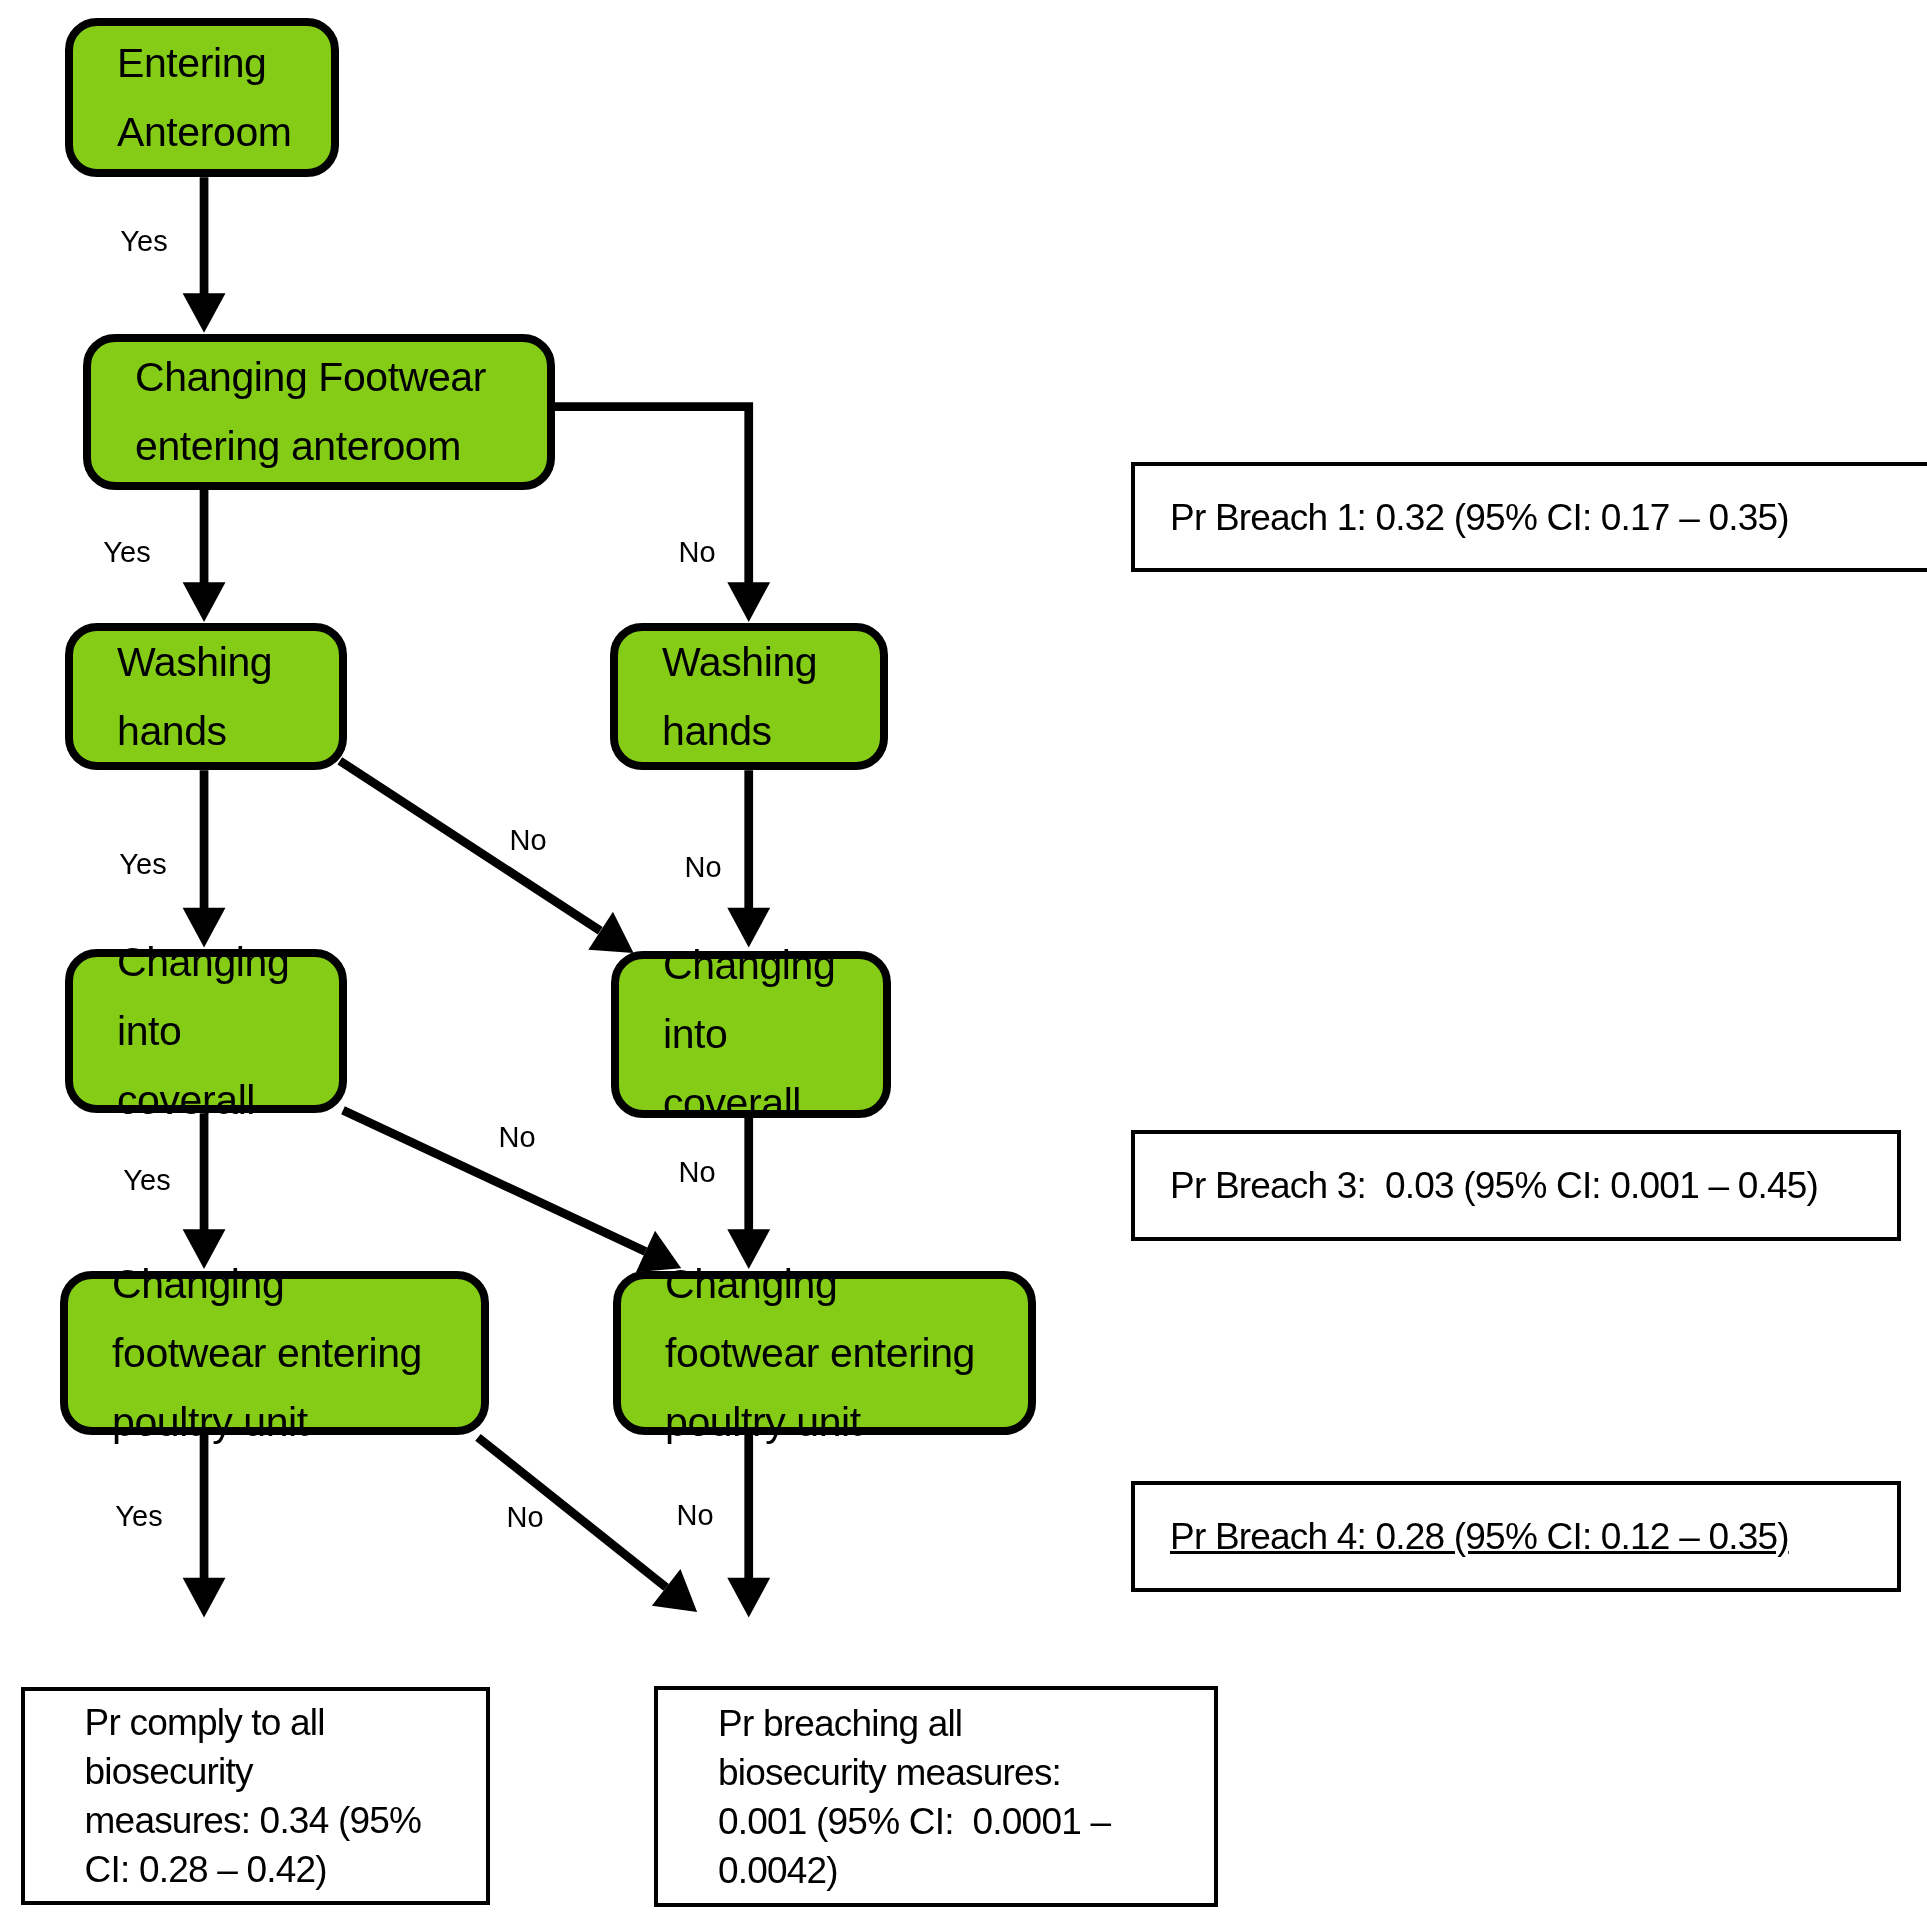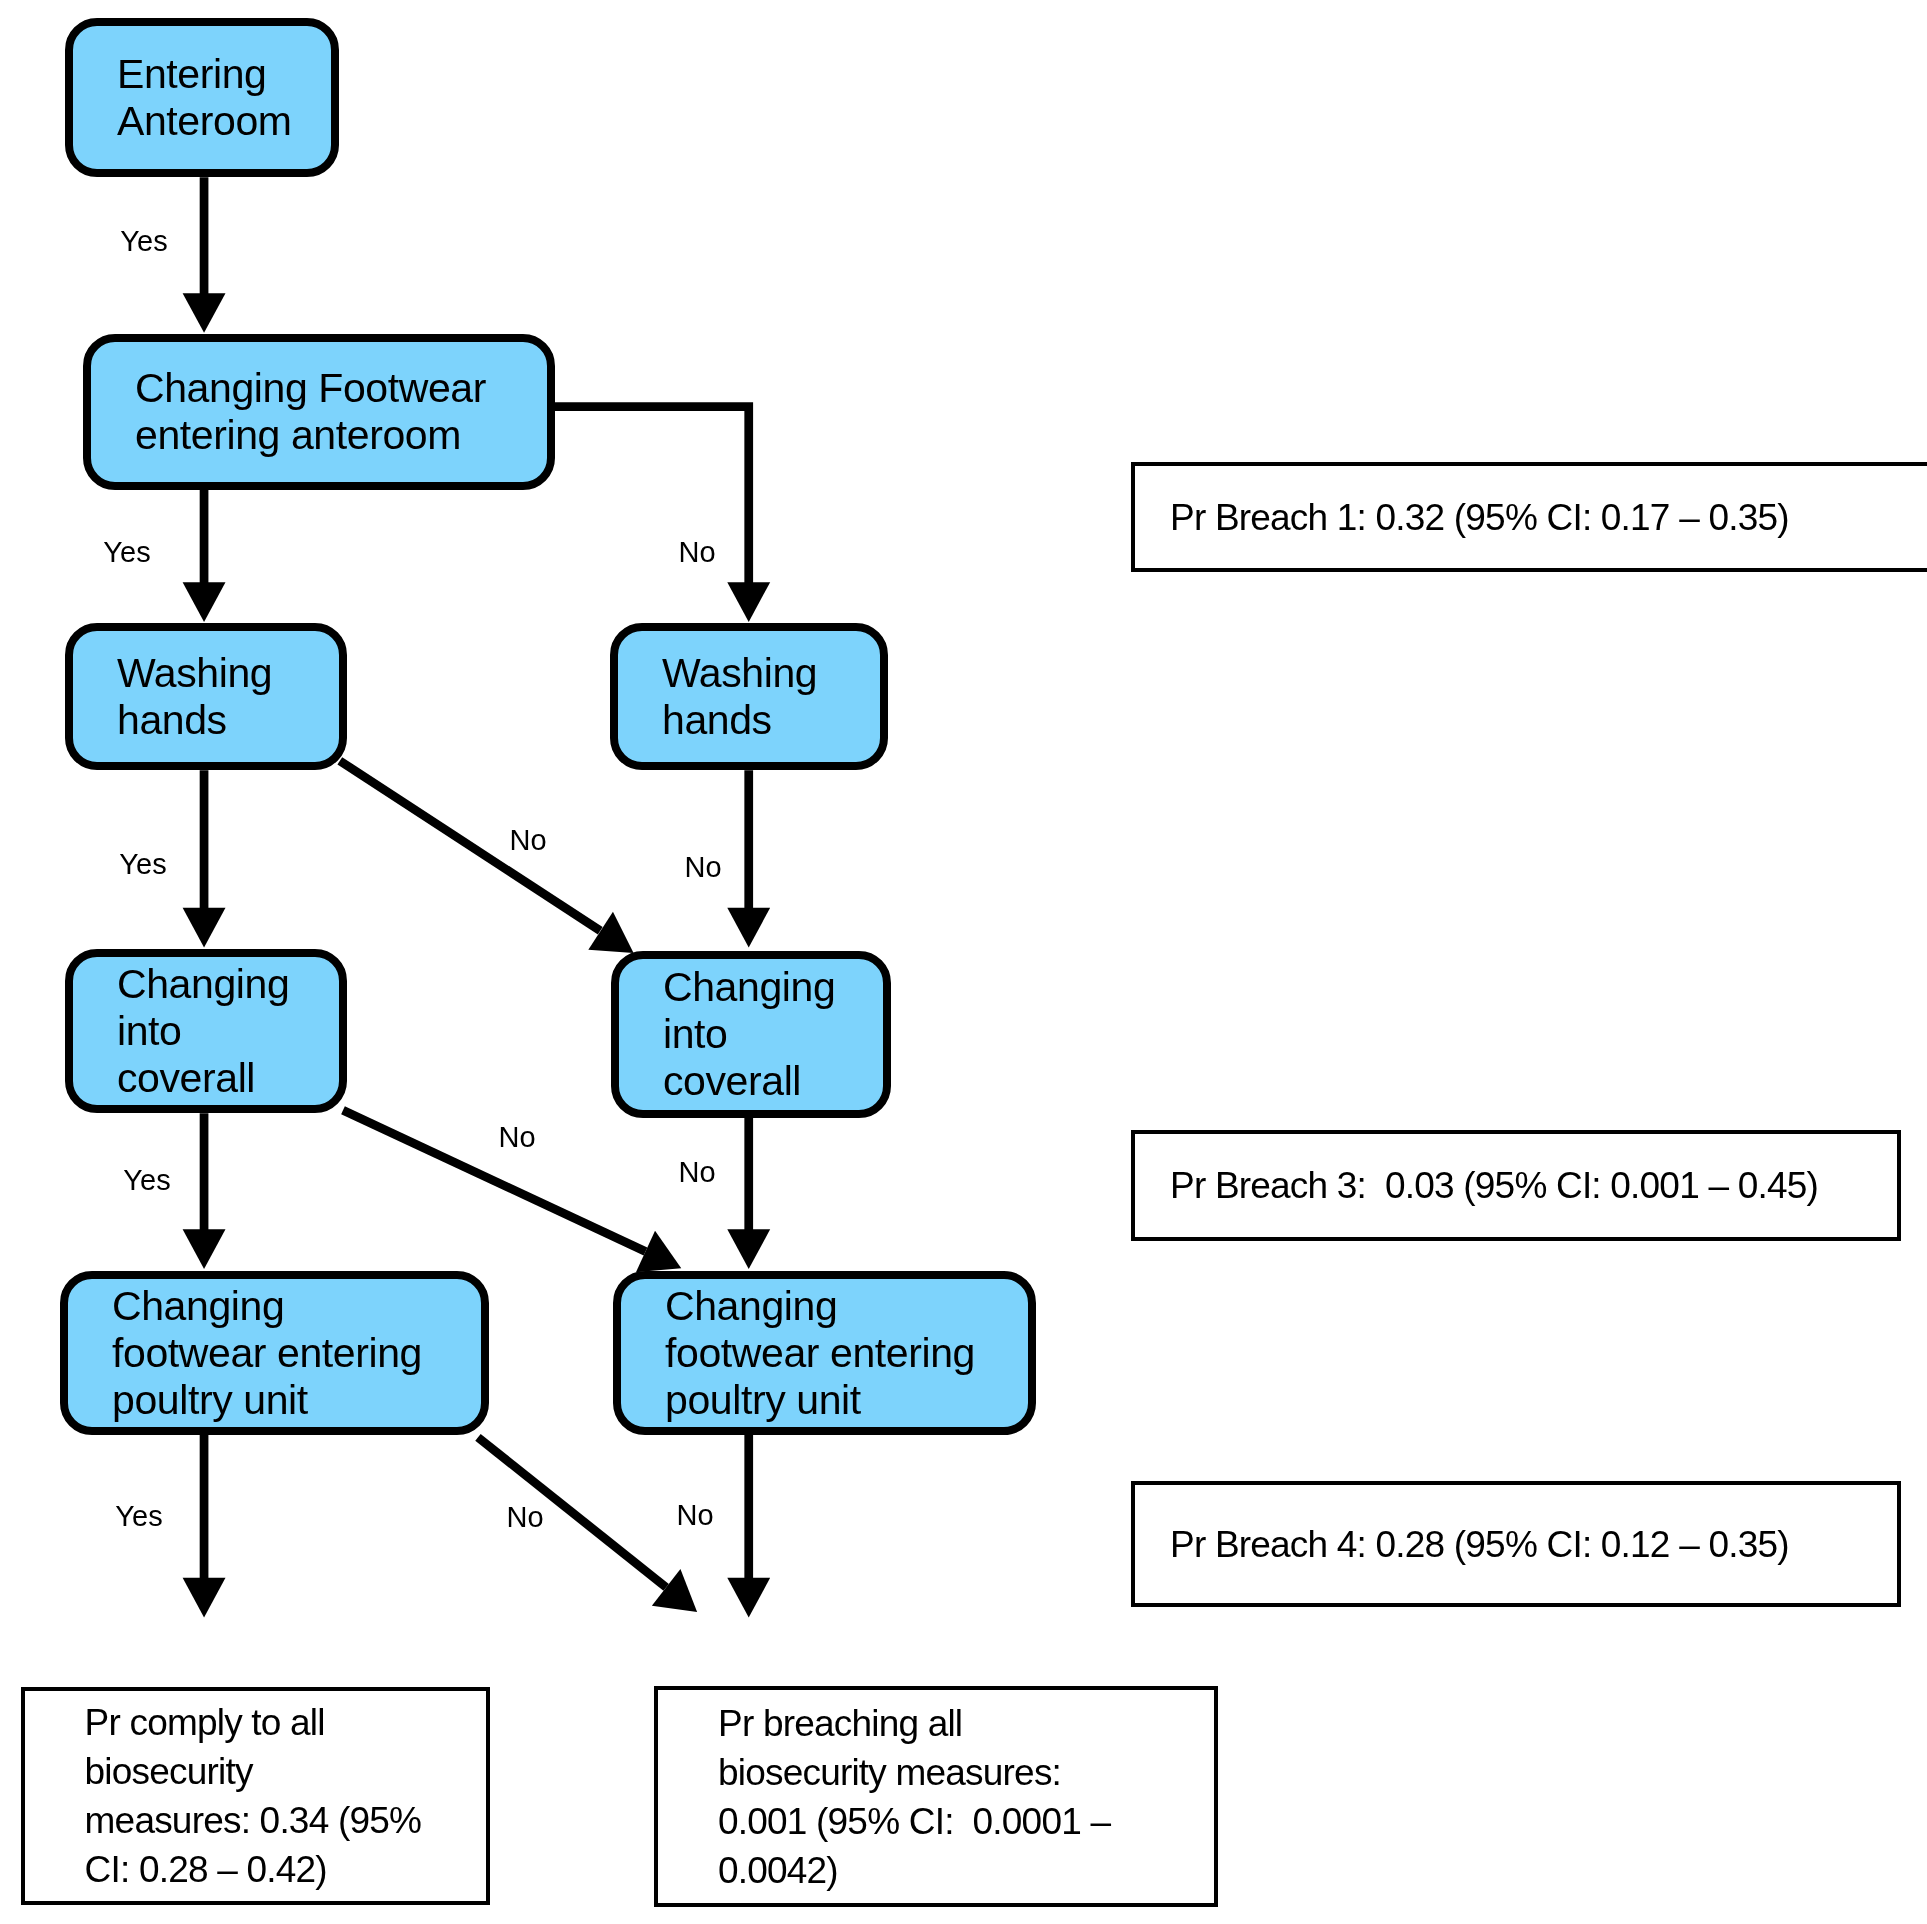--- a/index.html
+++ b/index.html
@@ -27,28 +27,28 @@
     stroke-width: 11;
     fill: none;
   }
   #edges polygon {
     fill: #000000;
     stroke: none;
   }
   .node {
     position: absolute;
     box-sizing: border-box;
-    background: #7dd3fc;
+    background: #84cc16;
     border: 8.7px solid #000000;
     border-radius: 32px;
     display: flex;
     align-items: center;
     z-index: 2;
     font-size: 41px;
-    line-height: 47px;
+    line-height: 69px;
     padding-left: 44px;
     padding-right: 8px;
     white-space: pre-wrap;
     letter-spacing: -0.4px;
   }
   .databox {
     position: absolute;
     box-sizing: border-box;
     background: #ffffff;
     border: 4.8px solid #000000;
@@ -204,21 +204,21 @@
 
   <div class="databox sidebox" style="left:1131px; top:462px; width:870px; height:110px;">
     <span>Pr Breach 1: 0.32 (95% CI: 0.17 – 0.35)</span>
   </div>
 
 
   <div class="databox sidebox" style="left:1131px; top:1130px; width:770px; height:111px;">
     <span>Pr Breach 3:  0.03 (95% CI: 0.001 – 0.45)</span>
   </div>
 
-  <div class="databox sidebox" style="left:1131px; top:1481px; width:770px; height:126px;">
+  <div class="databox sidebox" style="left:1131px; top:1481px; width:770px; height:111px;text-decoration:underline;">
     <span>Pr Breach 4: 0.28 (95% CI: 0.12 – 0.35)</span>
   </div>
 
   <div class="edge-label" style="left:144px; top:241px;">Yes</div>
   <div class="edge-label" style="left:127px; top:552px;">Yes</div>
   <div class="edge-label" style="left:697px; top:552px;">No</div>
   <div class="edge-label" style="left:143px; top:864px;">Yes</div>
   <div class="edge-label" style="left:528px; top:840px;">No</div>
   <div class="edge-label" style="left:703px; top:867px;">No</div>
   <div class="edge-label" style="left:147px; top:1180px;">Yes</div>

